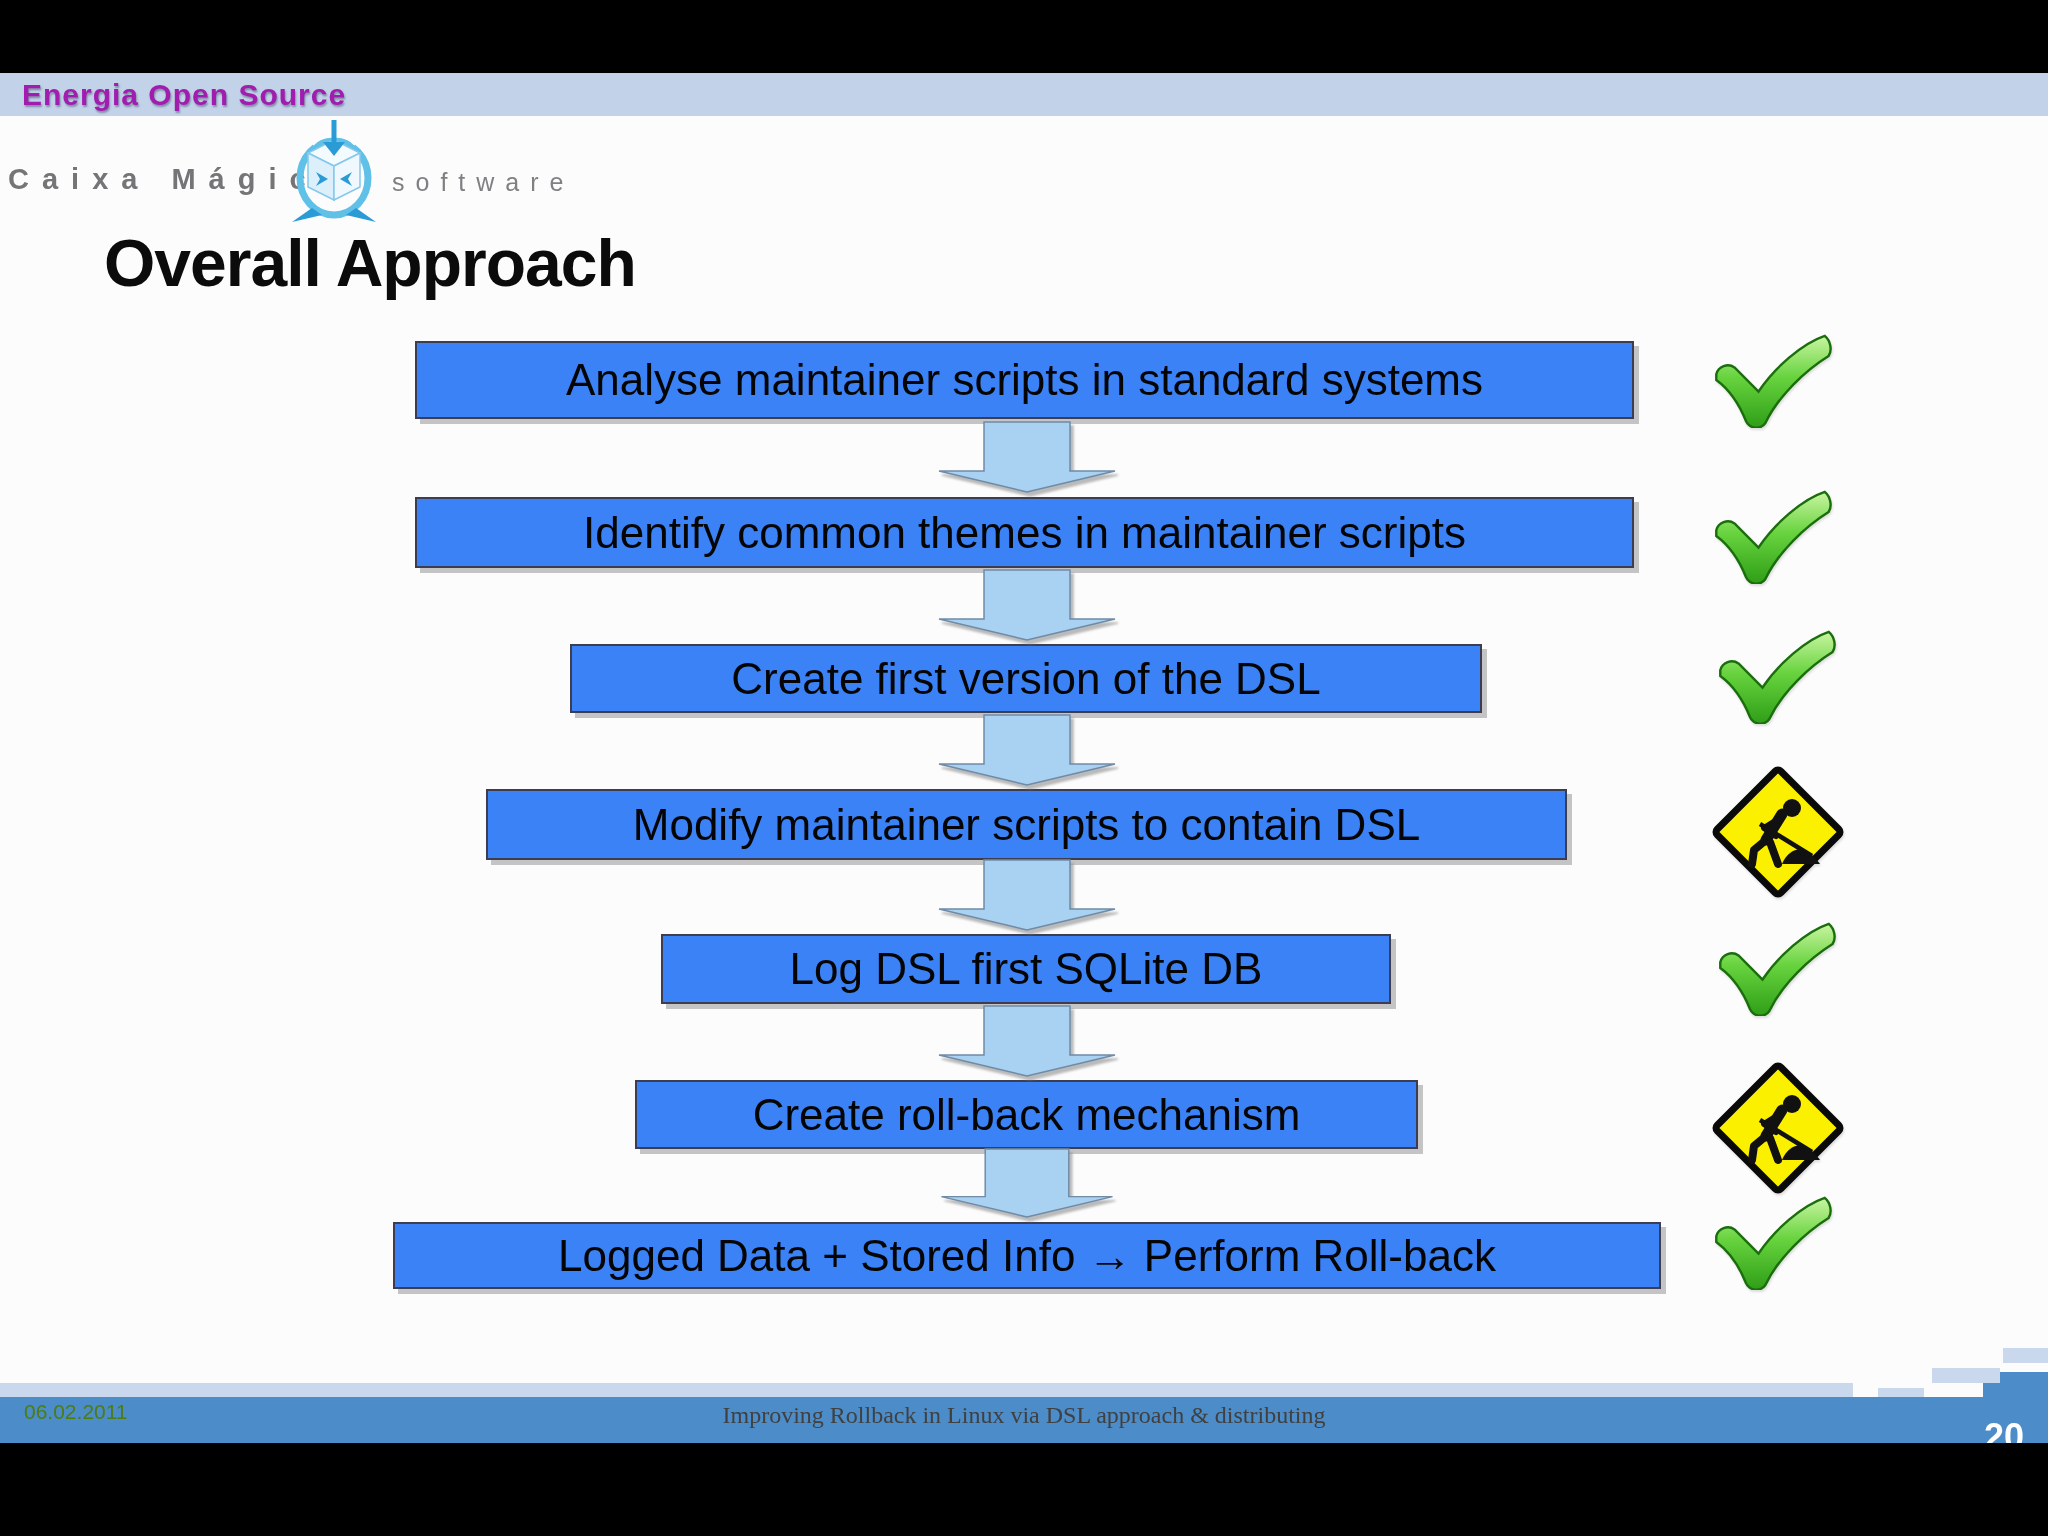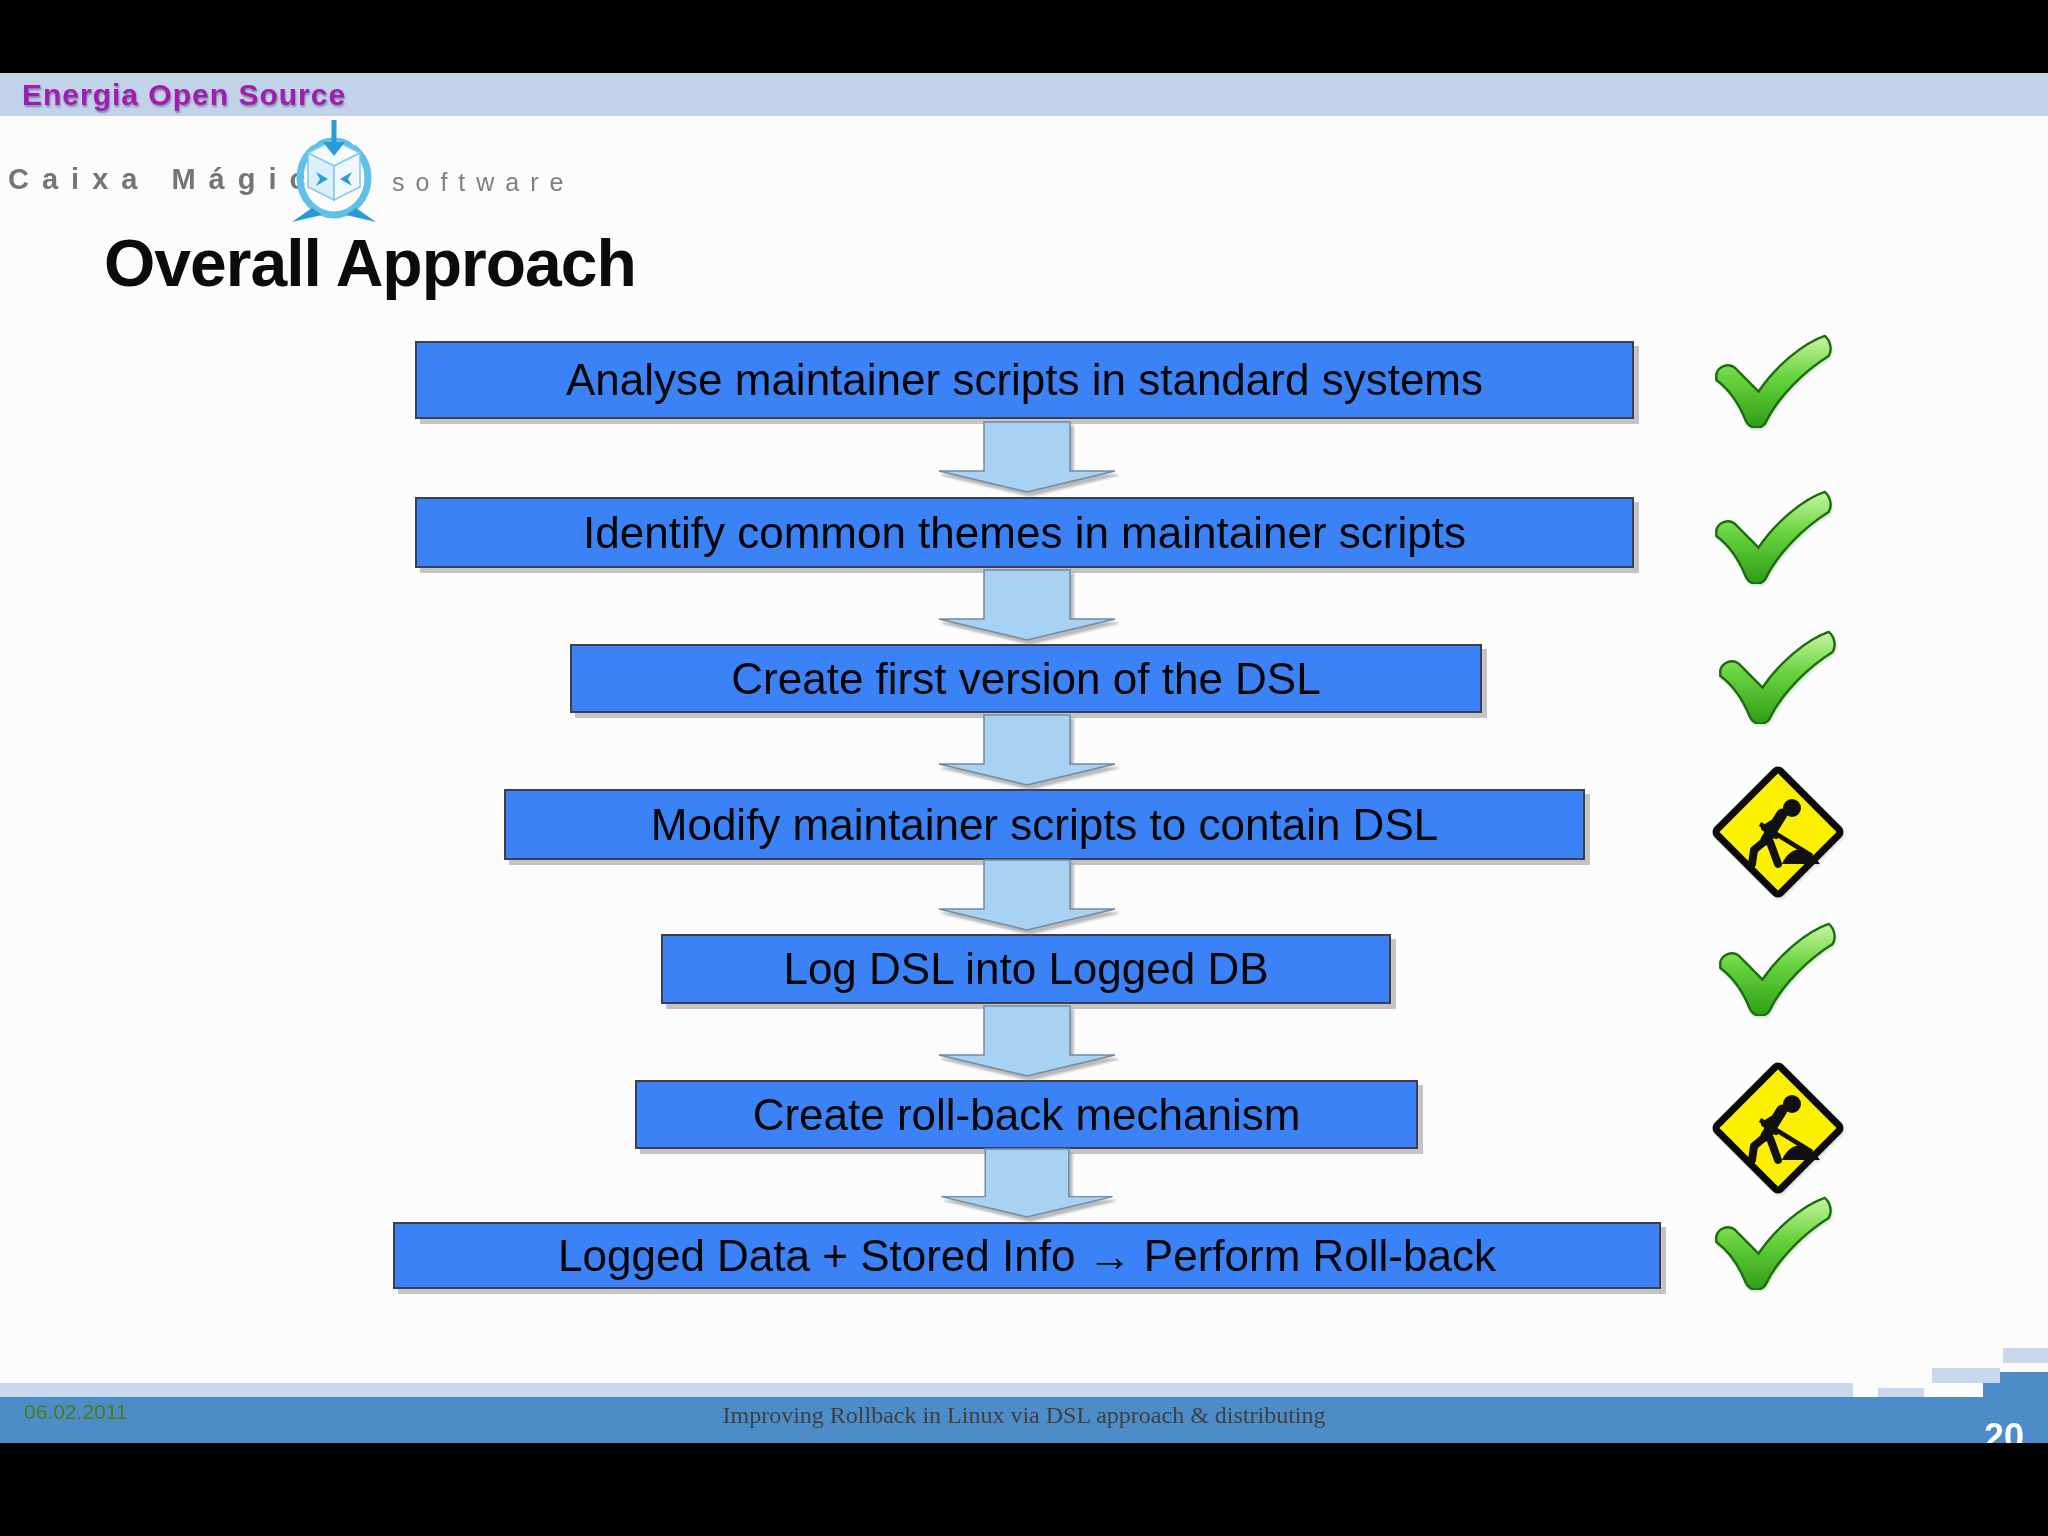--- a/index.html
+++ b/index.html
@@ -70,25 +70,25 @@
 
     <div class="abs step-box" style="left:415px;top:341px;width:1215px;height:74px">
       <span>Analyse maintainer scripts in standard systems</span>
     </div>
     <div class="abs step-box" style="left:415px;top:497px;width:1215px;height:67px">
       <span>Identify common themes in maintainer scripts</span>
     </div>
     <div class="abs step-box" style="left:570px;top:644px;width:908px;height:65px">
       <span>Create first version of the DSL</span>
     </div>
-    <div class="abs step-box" style="left:504px;top:789px;width:1077px;height:67px">
+    <div class="abs step-box" style="left:486px;top:789px;width:1077px;height:67px">
       <span>Modify maintainer scripts to contain DSL</span>
     </div>
     <div class="abs step-box" style="left:661px;top:934px;width:726px;height:66px">
-      <span>Log DSL into Logged DB</span>
+      <span>Log DSL first SQLite DB</span>
     </div>
     <div class="abs step-box" style="left:635px;top:1080px;width:779px;height:65px">
       <span>Create roll-back mechanism</span>
     </div>
     <div class="abs step-box" style="left:393px;top:1222px;width:1264px;height:63px">
       <span>Logged Data + Stored Info → Perform Roll-back</span>
     </div>
 
     <svg class="abs flow-arrow" style="left:937px;top:421px" width="180" height="72" viewBox="0 0 180 72">
       <polygon points="47,1 133,1 133,50 178,50 90,71 2,50 47,50" fill="#a9d1f1" stroke="#6f8ba6" stroke-width="1.5"></polygon>

